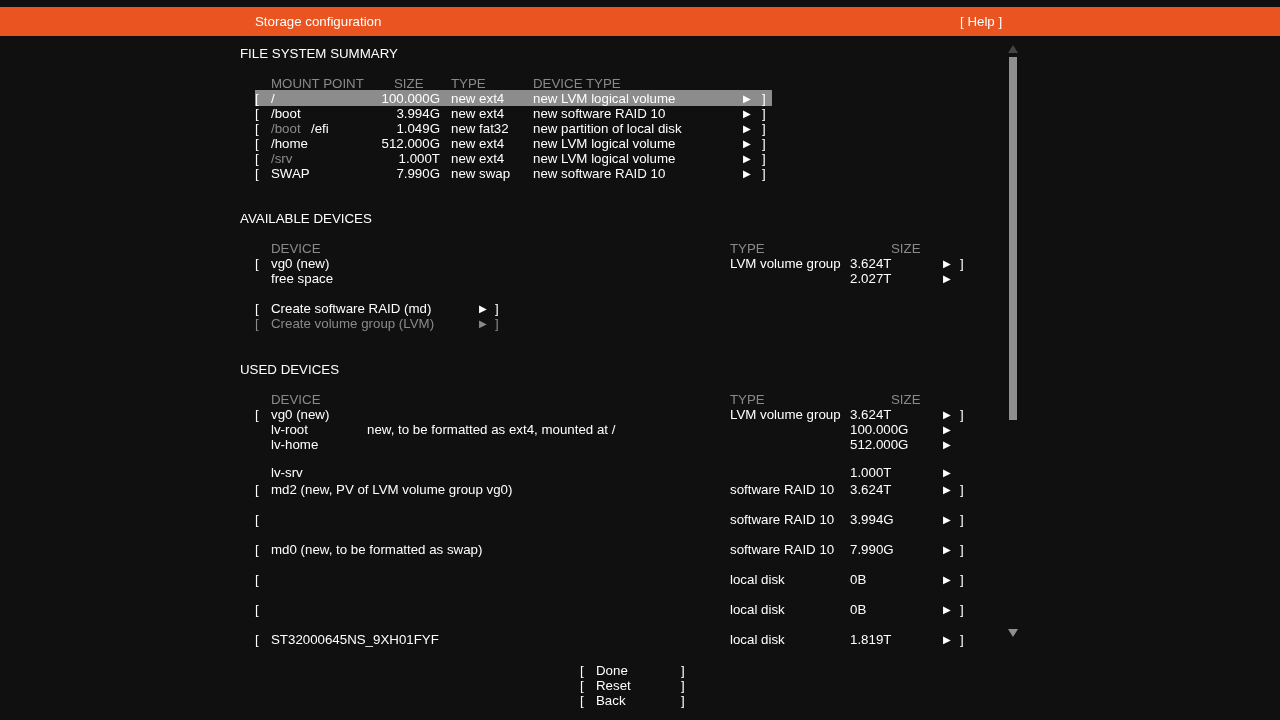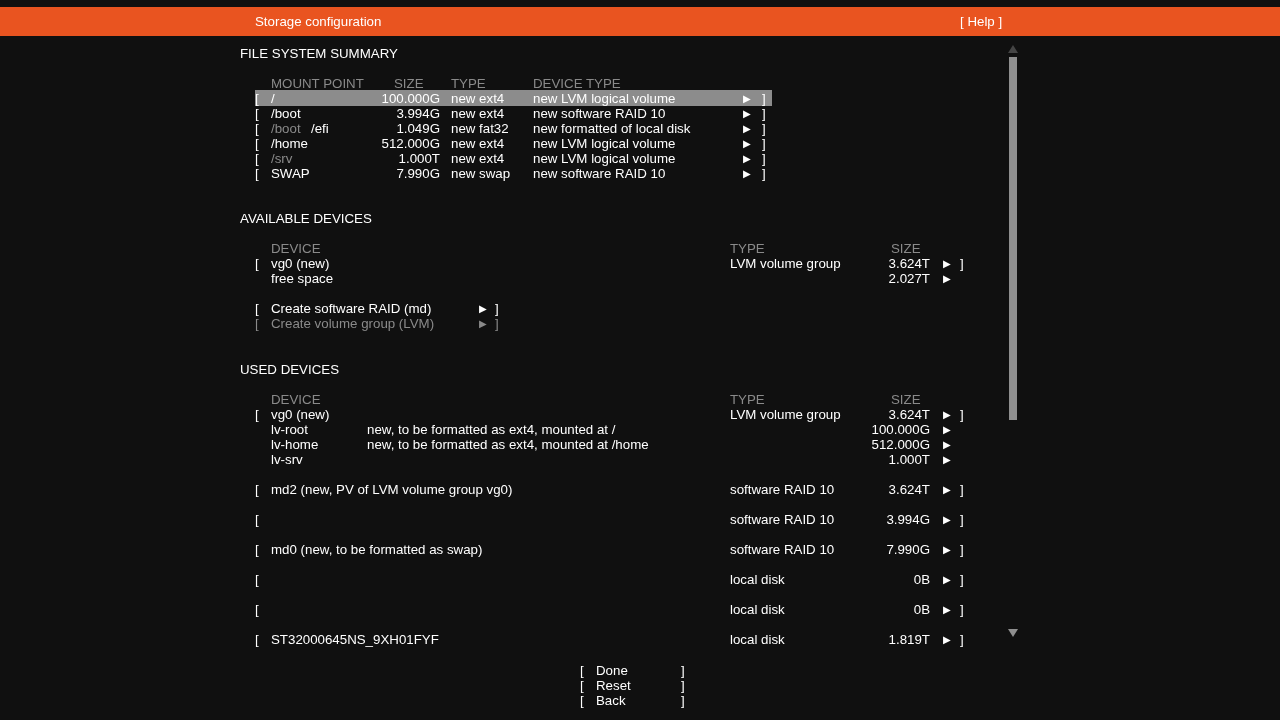--- a/index.html
+++ b/index.html
@@ -31,21 +31,21 @@
   .mp{left:271px}
   .mp2{left:311px}
   .fsnum{left:352px;width:88px;text-align:right}
   .ftype{left:451px}
   .fdev{left:533px}
   .farrow{left:743px}
   .frb{left:762px}
   .h-size-fs{left:394px}
   
   .dtype{left:730px}
-  .dnum{left:850px;width:80px;text-align:right}
+  .dnum{left:850px;width:80px;text-align:left}
   .darrow{left:943px}
   .drb{left:960px}
   .desc{left:367px}
   .h-size{left:891px}
   
   .act-arrow{left:479px}
   .act-rb{left:495px}
   
   .btn-lb{left:580px}
   .btn-label{left:596px}
@@ -101,21 +101,21 @@
     <span class="t arrow farrow">▶</span>
     <span class="t frb">]</span>
   </div>
 
   <div class="trow clickable" style="top:121px">
     <span class="t lb">[</span>
     <span class="t dim mp">/boot</span>
     <span class="t mp2">/efi</span>
     <span class="t fsnum">1.049G</span>
     <span class="t ftype">new fat32</span>
-    <span class="t fdev">new formatted of local disk</span>
+    <span class="t fdev">new partition of local disk</span>
     <span class="t arrow farrow">▶</span>
     <span class="t frb">]</span>
   </div>
 
   <div class="trow clickable" style="top:136px">
     <span class="t lb">[</span>
     <span class="t mp">/home</span>
     <span class="t fsnum">512.000G</span>
     <span class="t ftype">new ext4</span>
     <span class="t fdev">new LVM logical volume</span>
@@ -199,26 +199,25 @@
 
   <div class="trow clickable" style="top:422px">
     <span class="t mp">lv-root</span>
     <span class="t desc">new, to be formatted as ext4, mounted at /</span>
     <span class="t dnum">100.000G</span>
     <span class="t arrow darrow">▶</span>
   </div>
 
   <div class="trow clickable" style="top:437px">
     <span class="t mp">lv-home</span>
-    <span class="t desc">new, to be formatted as ext4, mounted at /home</span>
     <span class="t dnum">512.000G</span>
     <span class="t arrow darrow">▶</span>
   </div>
 
-  <div class="trow clickable" style="top:452px">
+  <div class="trow clickable" style="top:465px">
     <span class="t mp">lv-srv</span>
     <span class="t dnum">1.000T</span>
     <span class="t arrow darrow">▶</span>
   </div>
 
   <div class="trow clickable" style="top:482px">
     <span class="t lb">[</span>
     <span class="t mp">md2 (new, PV of LVM volume group vg0)</span>
     <span class="t dtype">software RAID 10</span>
     <span class="t dnum">3.624T</span>

